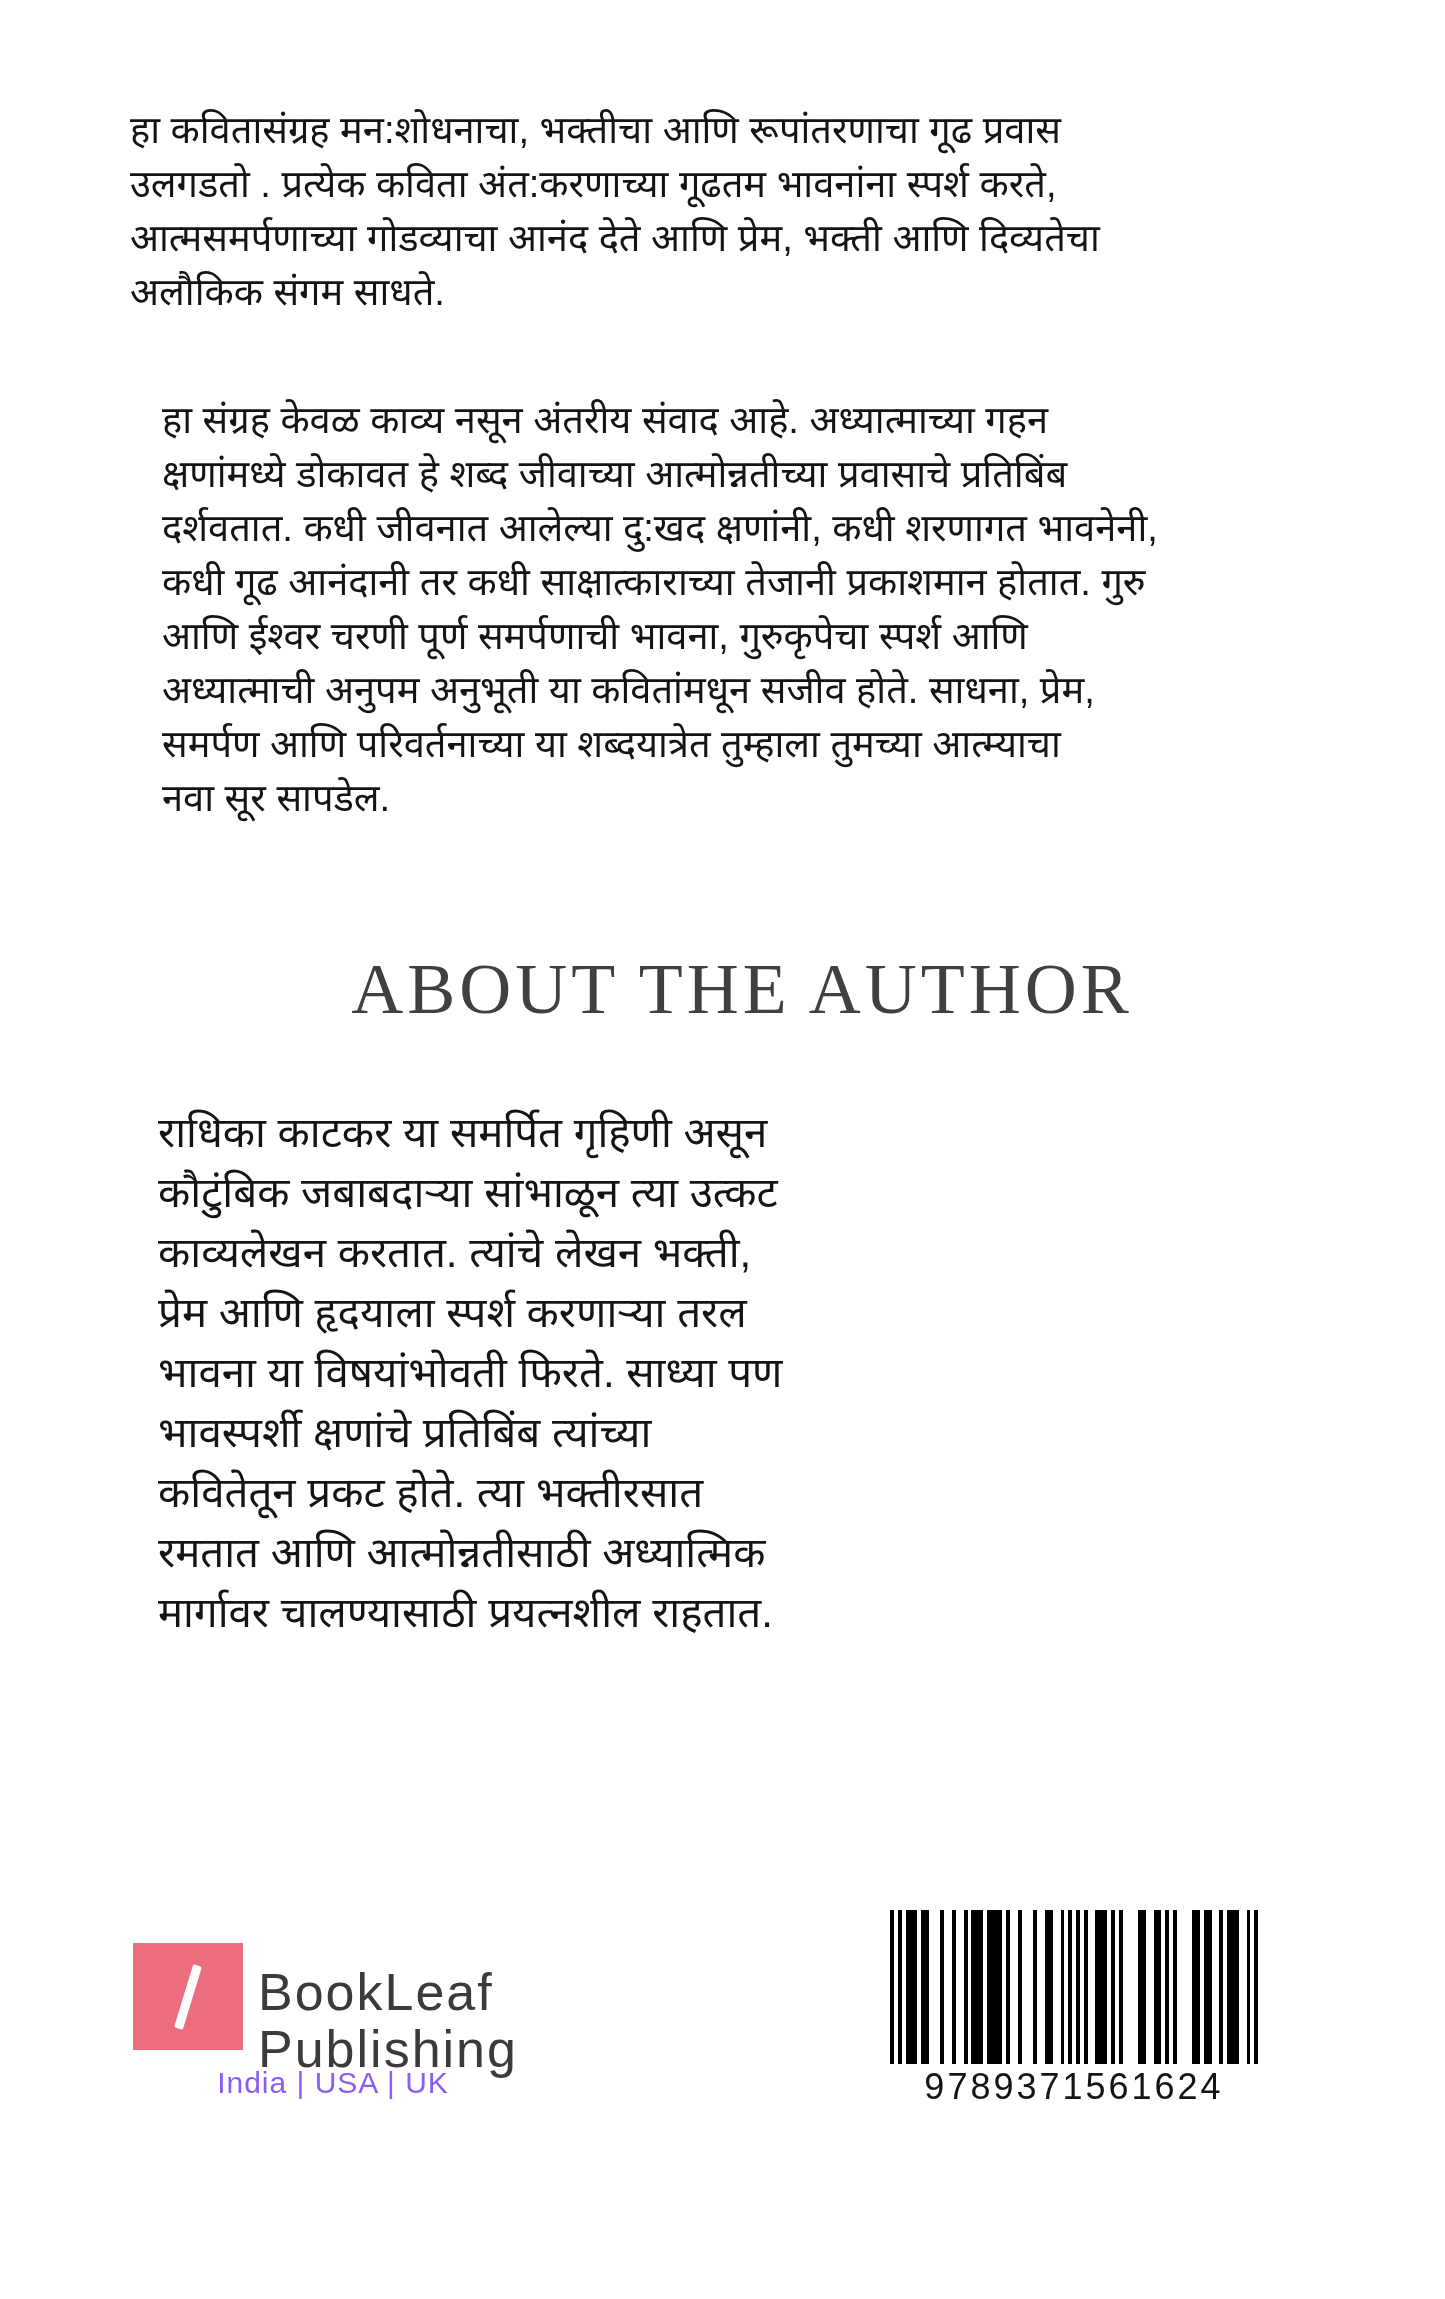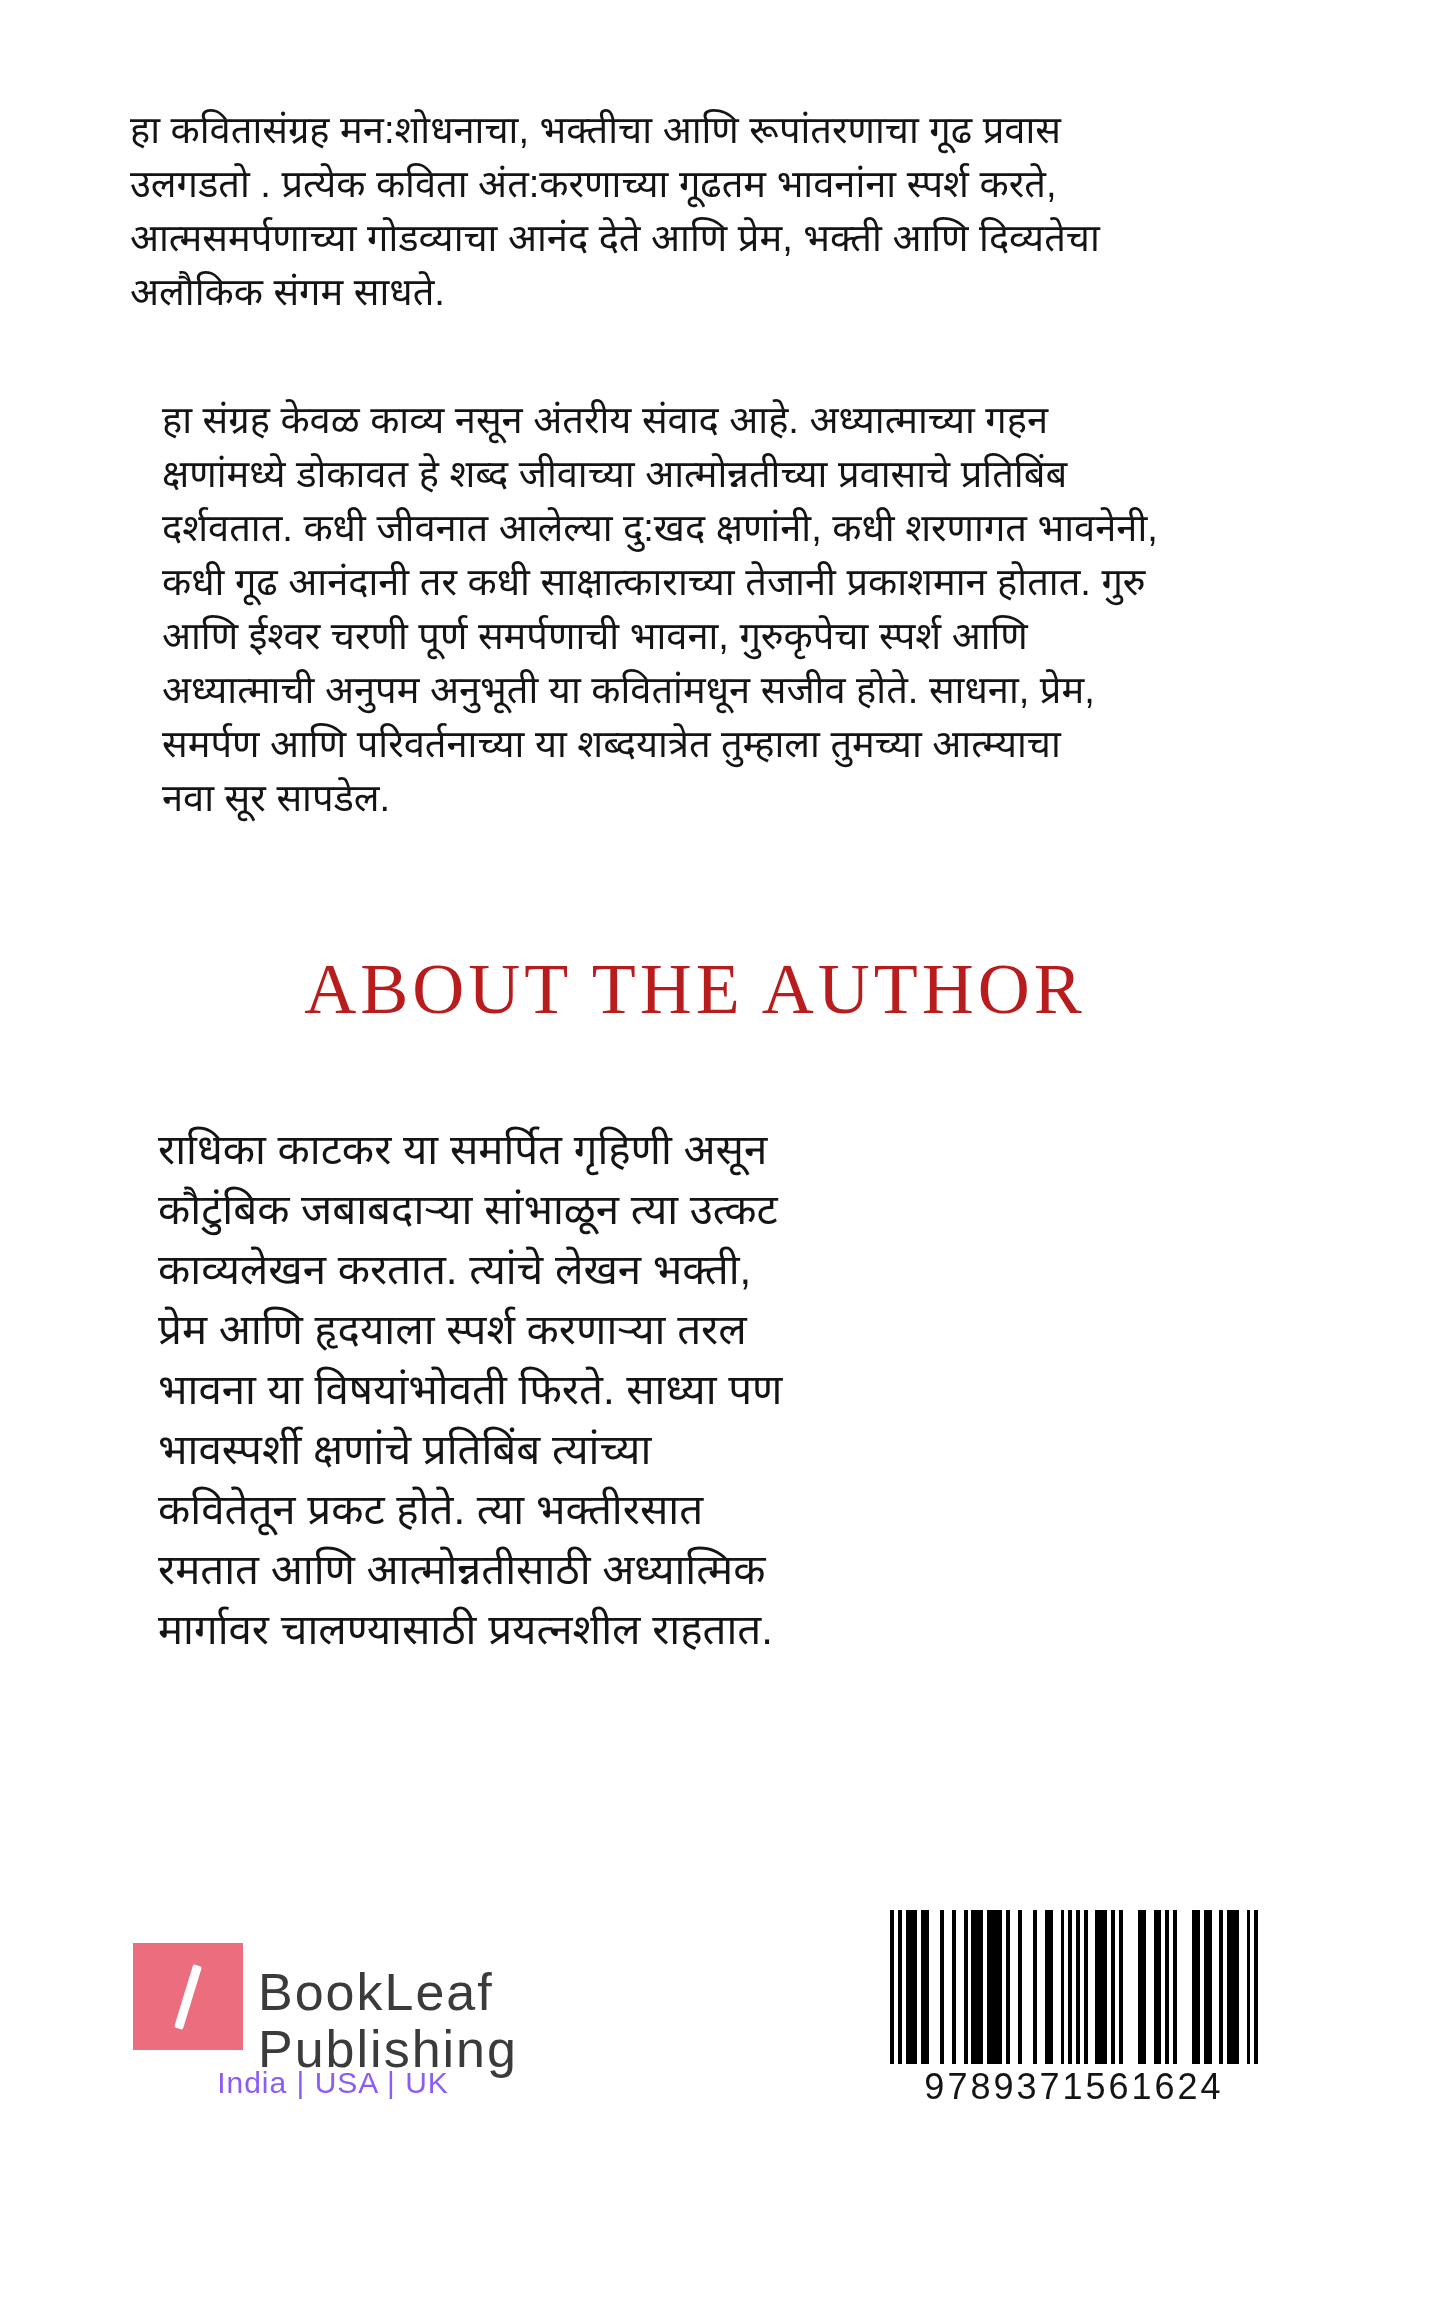--- a/index.html
+++ b/index.html
@@ -11,24 +11,24 @@
   .abs{position:absolute;}
   
   .para{left:130px;width:1130px;font-size:38px;line-height:54px;color:#141414;}
   .para .line{white-space:nowrap;}
   #para1{top:103px;}
   #para2{top:393px;margin-left:32px;}
   
   #about-heading{
     top:948px;left:0;width:1390px;text-align:center;
     font-family:"Liberation Serif","DejaVu Serif",serif;
-    font-size:72px;letter-spacing:4px;color:#b91c1c;font-weight:400;
+    font-size:72px;letter-spacing:4px;color:#404040;font-weight:400;padding-left:47px;
   }
   
-  #bio{top:1103px;left:158px;width:720px;font-size:42px;line-height:60px;color:#141414;margin-top:17px;}
+  #bio{top:1103px;left:158px;width:720px;font-size:42px;line-height:60px;color:#141414;}
   #bio .line{white-space:nowrap;}
   
   #logo-square{
     left:133px;top:1943px;width:110px;height:107px;
   }
   #logo-slash{
     position:absolute;left:50%;top:50%;width:9px;height:66px;background:#ffffff;
     transform:translate(-50%,-50%) rotate(17deg);border-radius:2px;
   }
   #publisher-name{

